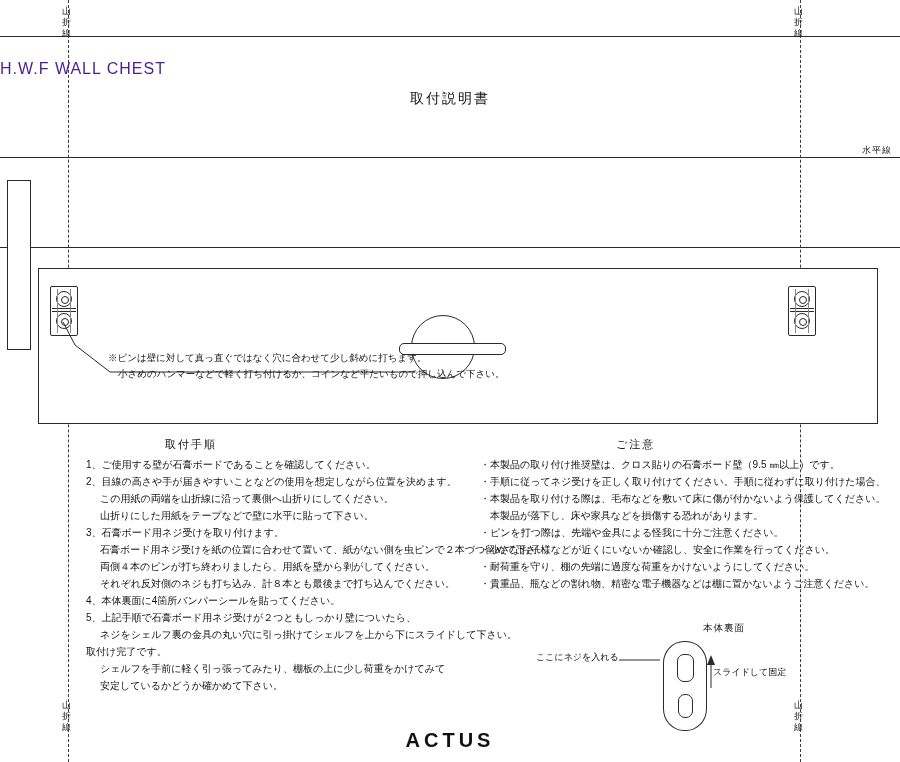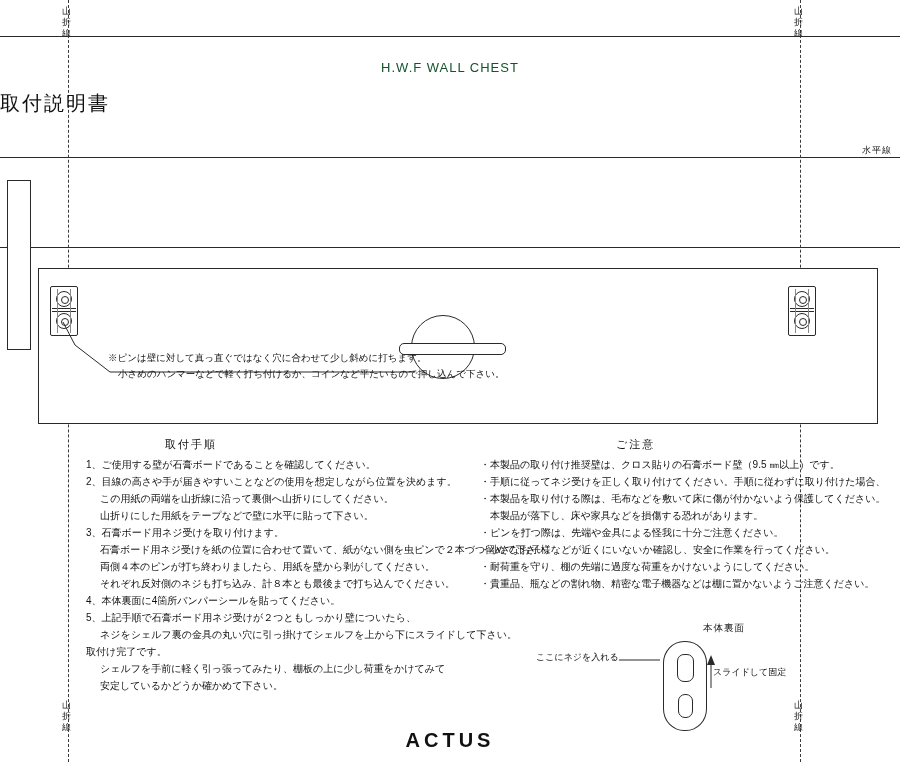--- a/index.html
+++ b/index.html
@@ -63,31 +63,30 @@
     right: 8px;
     top: 144px;
     letter-spacing: 1px;
   }
 
   
   .title {
     position: absolute;
     left: 0; right: 0;
     top: 60px;
-    text-align: center;
-    font-size: 13px;
+    font-size: 16px;
     letter-spacing: 1px;
-    color: #14532d;
+    color: #4c1d95;
   }
   .subtitle {
     position: absolute;
     left: 0; right: 0;
     top: 90px;
-    text-align: left;
-    font-size: 20px;
+    text-align: center;
+    font-size: 14px;
     letter-spacing: 2px;
     color: #111;
   }
 
   
   .side-post {
     position: absolute;
     left: 7px;
     top: 180px;
     width: 22px;

